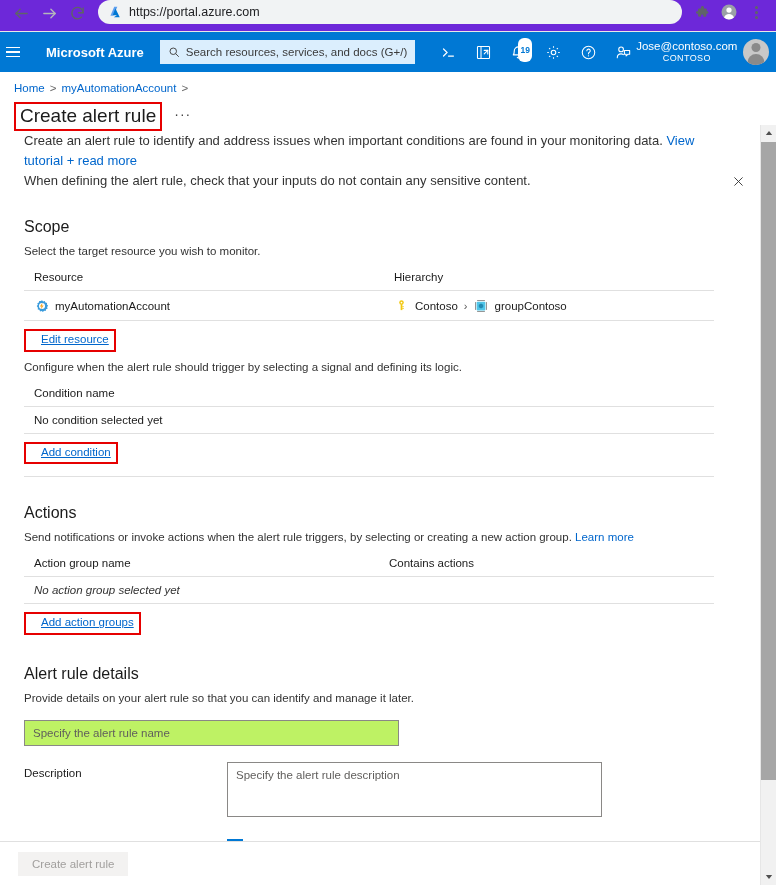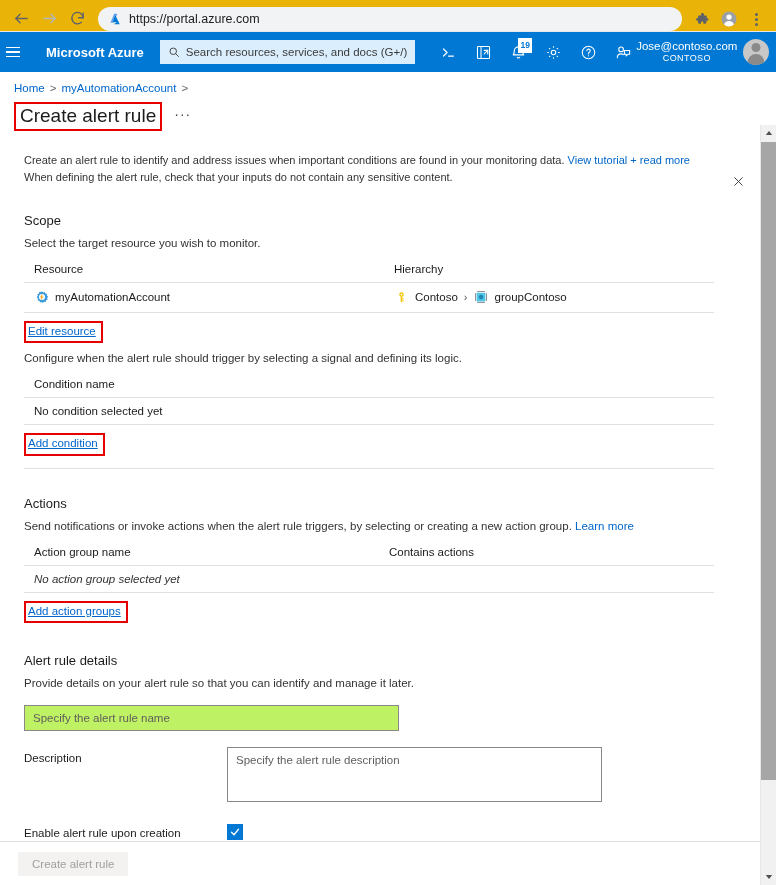--- a/index.html
+++ b/index.html
@@ -7,22 +7,22 @@
     margin: 0; padding: 0;
     width: 776px; height: 885px;
     background: #ffffff;
     font-family: "Liberation Sans", sans-serif;
     overflow: hidden;
   }
 
   
   .browser-bar {
     height: 32px; width: 776px;
-    background: #eab308;
-    display: flex; align-items: flex-end;
+    background: #6d28d9;
+    display: flex; align-items: flex-start;
     padding: 0 8px;
     border-bottom: 1px solid #e8e8e8;
   }
   .nav-btn {
     width: 26px; height: 26px;
     display: flex; align-items: center; justify-content: center;
     color: #5f6368;
     flex: 0 0 auto;
     margin-right: 2px;
   }
@@ -98,23 +98,23 @@
   }
   .az-ic {
     width: 26px; height: 26px;
     display: flex; align-items: center; justify-content: center;
     position: relative;
     color: #fff;
   }
   .badge {
     position: absolute;
     top: -1px; right: -1px;
-    min-width: 14px; height: 15px;
+    min-width: 14px; height: 24px;
     background: #fff; color: #0078d4;
-    border-radius: 0;
+    border-radius: 6px;
     font-size: 8.5px; font-weight: bold;
     display: flex; align-items: center; justify-content: center;
     padding: 0 2px;
     line-height: 1;
   }
   .account {
     margin-left: auto;
     display: flex; align-items: center; gap: 6px;
     padding-right: 2px;
   }
@@ -178,30 +178,29 @@
     display: flex; align-items: center; justify-content: center;
     color: #333;
     font-size: 15px;
   }
 
   .content {
     padding: 0 0 0 24px;
     width: 752px;
   }
   .intro {
-    margin-top: 21px;
-    font-size: 11px;
+    font-size: 13px;
     color: #333;
     line-height: 1.55;
     max-width: 700px;
   }
   .intro a { color: #0066cc; text-decoration: none; }
 
   h2.sec {
-    font-size: 13px; font-weight: normal;
+    font-size: 16px; font-weight: normal;
     color: #1b1b1b;
     margin: 27px 0 0 0;
   }
   .sec-desc {
     font-size: 11.5px; color: #333;
     margin-top: 9px;
   }
 
   table.grid {
     width: 690px;
@@ -225,21 +224,21 @@
   .cell-flex { display: flex; align-items: center; gap: 6px; }
   .hier { display: flex; align-items: center; gap: 6px; }
   .hier .arrow { color: #555; font-size: 11px; }
 
   .link-btn-wrap { margin-top: 8px; display: inline-block; }
   .link-btn {
     display: inline-block;
     color: #0066cc;
     font-size: 11.5px;
     border: 2px solid #e60000;
-    padding: 3px 5px 4px 2px;
+    padding: 3px 5px 4px 15px;
     line-height: 1;
   }
   .spacer-rule {
     width: 690px; height: 1px; background: #e0e0e0;
     margin-top: 12px;
   }
 
   h2.details { margin-top: 30px; }
 
   .form-row {

